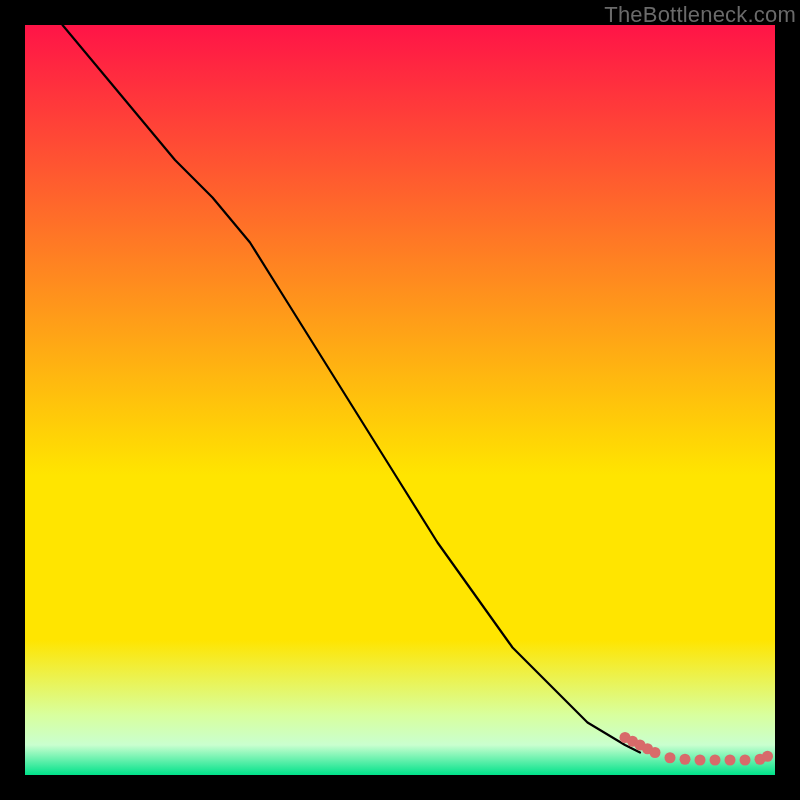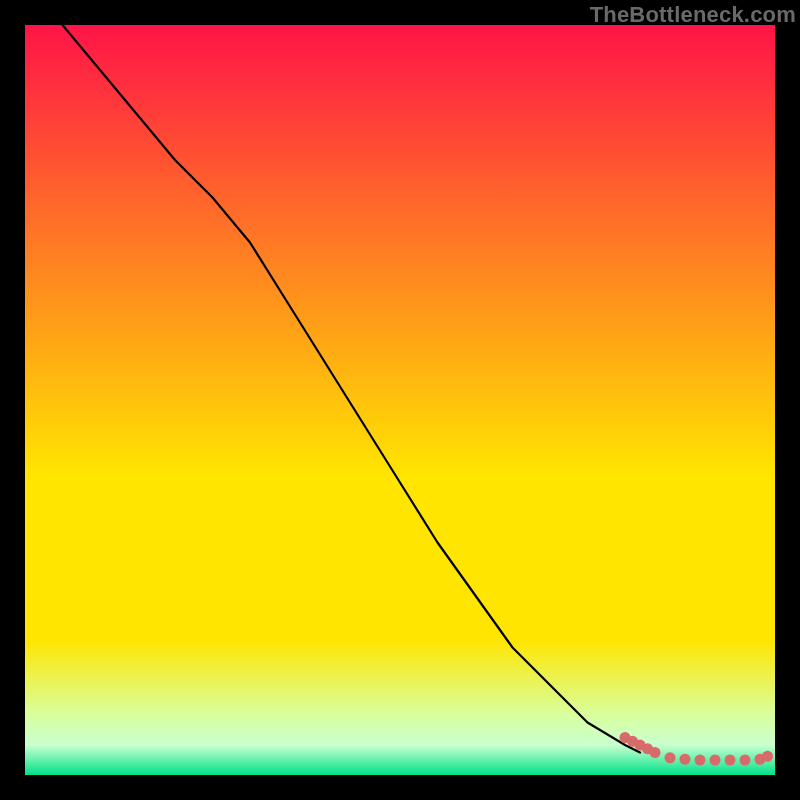--- a/index.html
+++ b/index.html
@@ -25,21 +25,21 @@
     top: 0;
     width: 100%;
     height: 100%;
   }
   .watermark {
     position: absolute;
     top: 2px;
     right: 4px;
     color: #6a6a6a;
     font-size: 22px;
-    font-weight: 700;
+    font-weight: 400;
     letter-spacing: 0.2px;
   }
 </style>
 </head>
 <body>
 
 <div class="watermark">TheBottleneck.com</div>
 
 <div class="frame">
   <svg class="plot-bg" viewBox="0 0 750 750" preserveAspectRatio="none">

